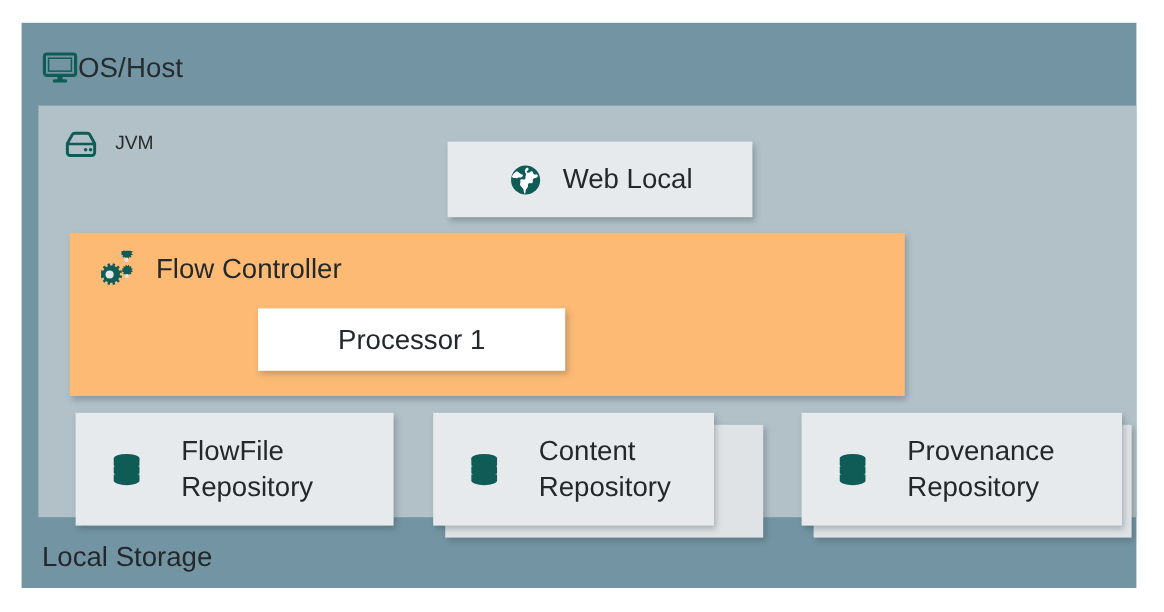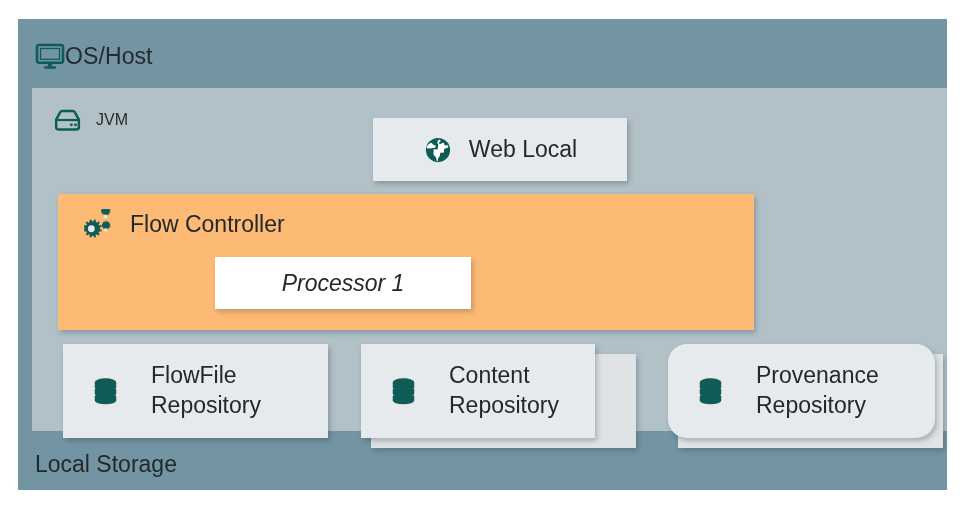--- a/index.html
+++ b/index.html
@@ -112,21 +112,20 @@
 
   .fc-item {
     position: absolute;
     top: 63px;
     height: 52px;
     background: #ffffff;
     display: flex;
     align-items: center;
     justify-content: center;
     box-shadow: 2px 3px 5px rgba(40,55,62,.26);
-    font-style: italic;
   }
   .fc-item span {
     font-size: 23px;
     color: #23282b;
     white-space: nowrap;
   }
   .fc-item-0 { left: 157px; width: 256px; }
   .fc-item-1 { left: 503px; width: 258px; }
 
   
@@ -150,21 +149,21 @@
   }
   
   .repo-stack {
     position: absolute;
     background: #dfe3e6;
     box-shadow: 2px 3px 5px rgba(40,55,62,.28);
   }
 
   .repo-0 { left: 45px;  width: 265px; }
   .repo-1 { left: 343px; width: 234px; }
-  .repo-2 { left: 650px; width: 267px; border-radius: 19px; }
+  .repo-2 { left: 650px; width: 267px; }
 
   .stack-1 { left: 353px; top: 335px; width: 265px; height: 94px; }
   .stack-2 { left: 660px; top: 335px; width: 265px; height: 94px; }
 
   
   .local-storage {
     position: absolute;
     left: 17px;
     top: 432px;
     font-size: 23px;

